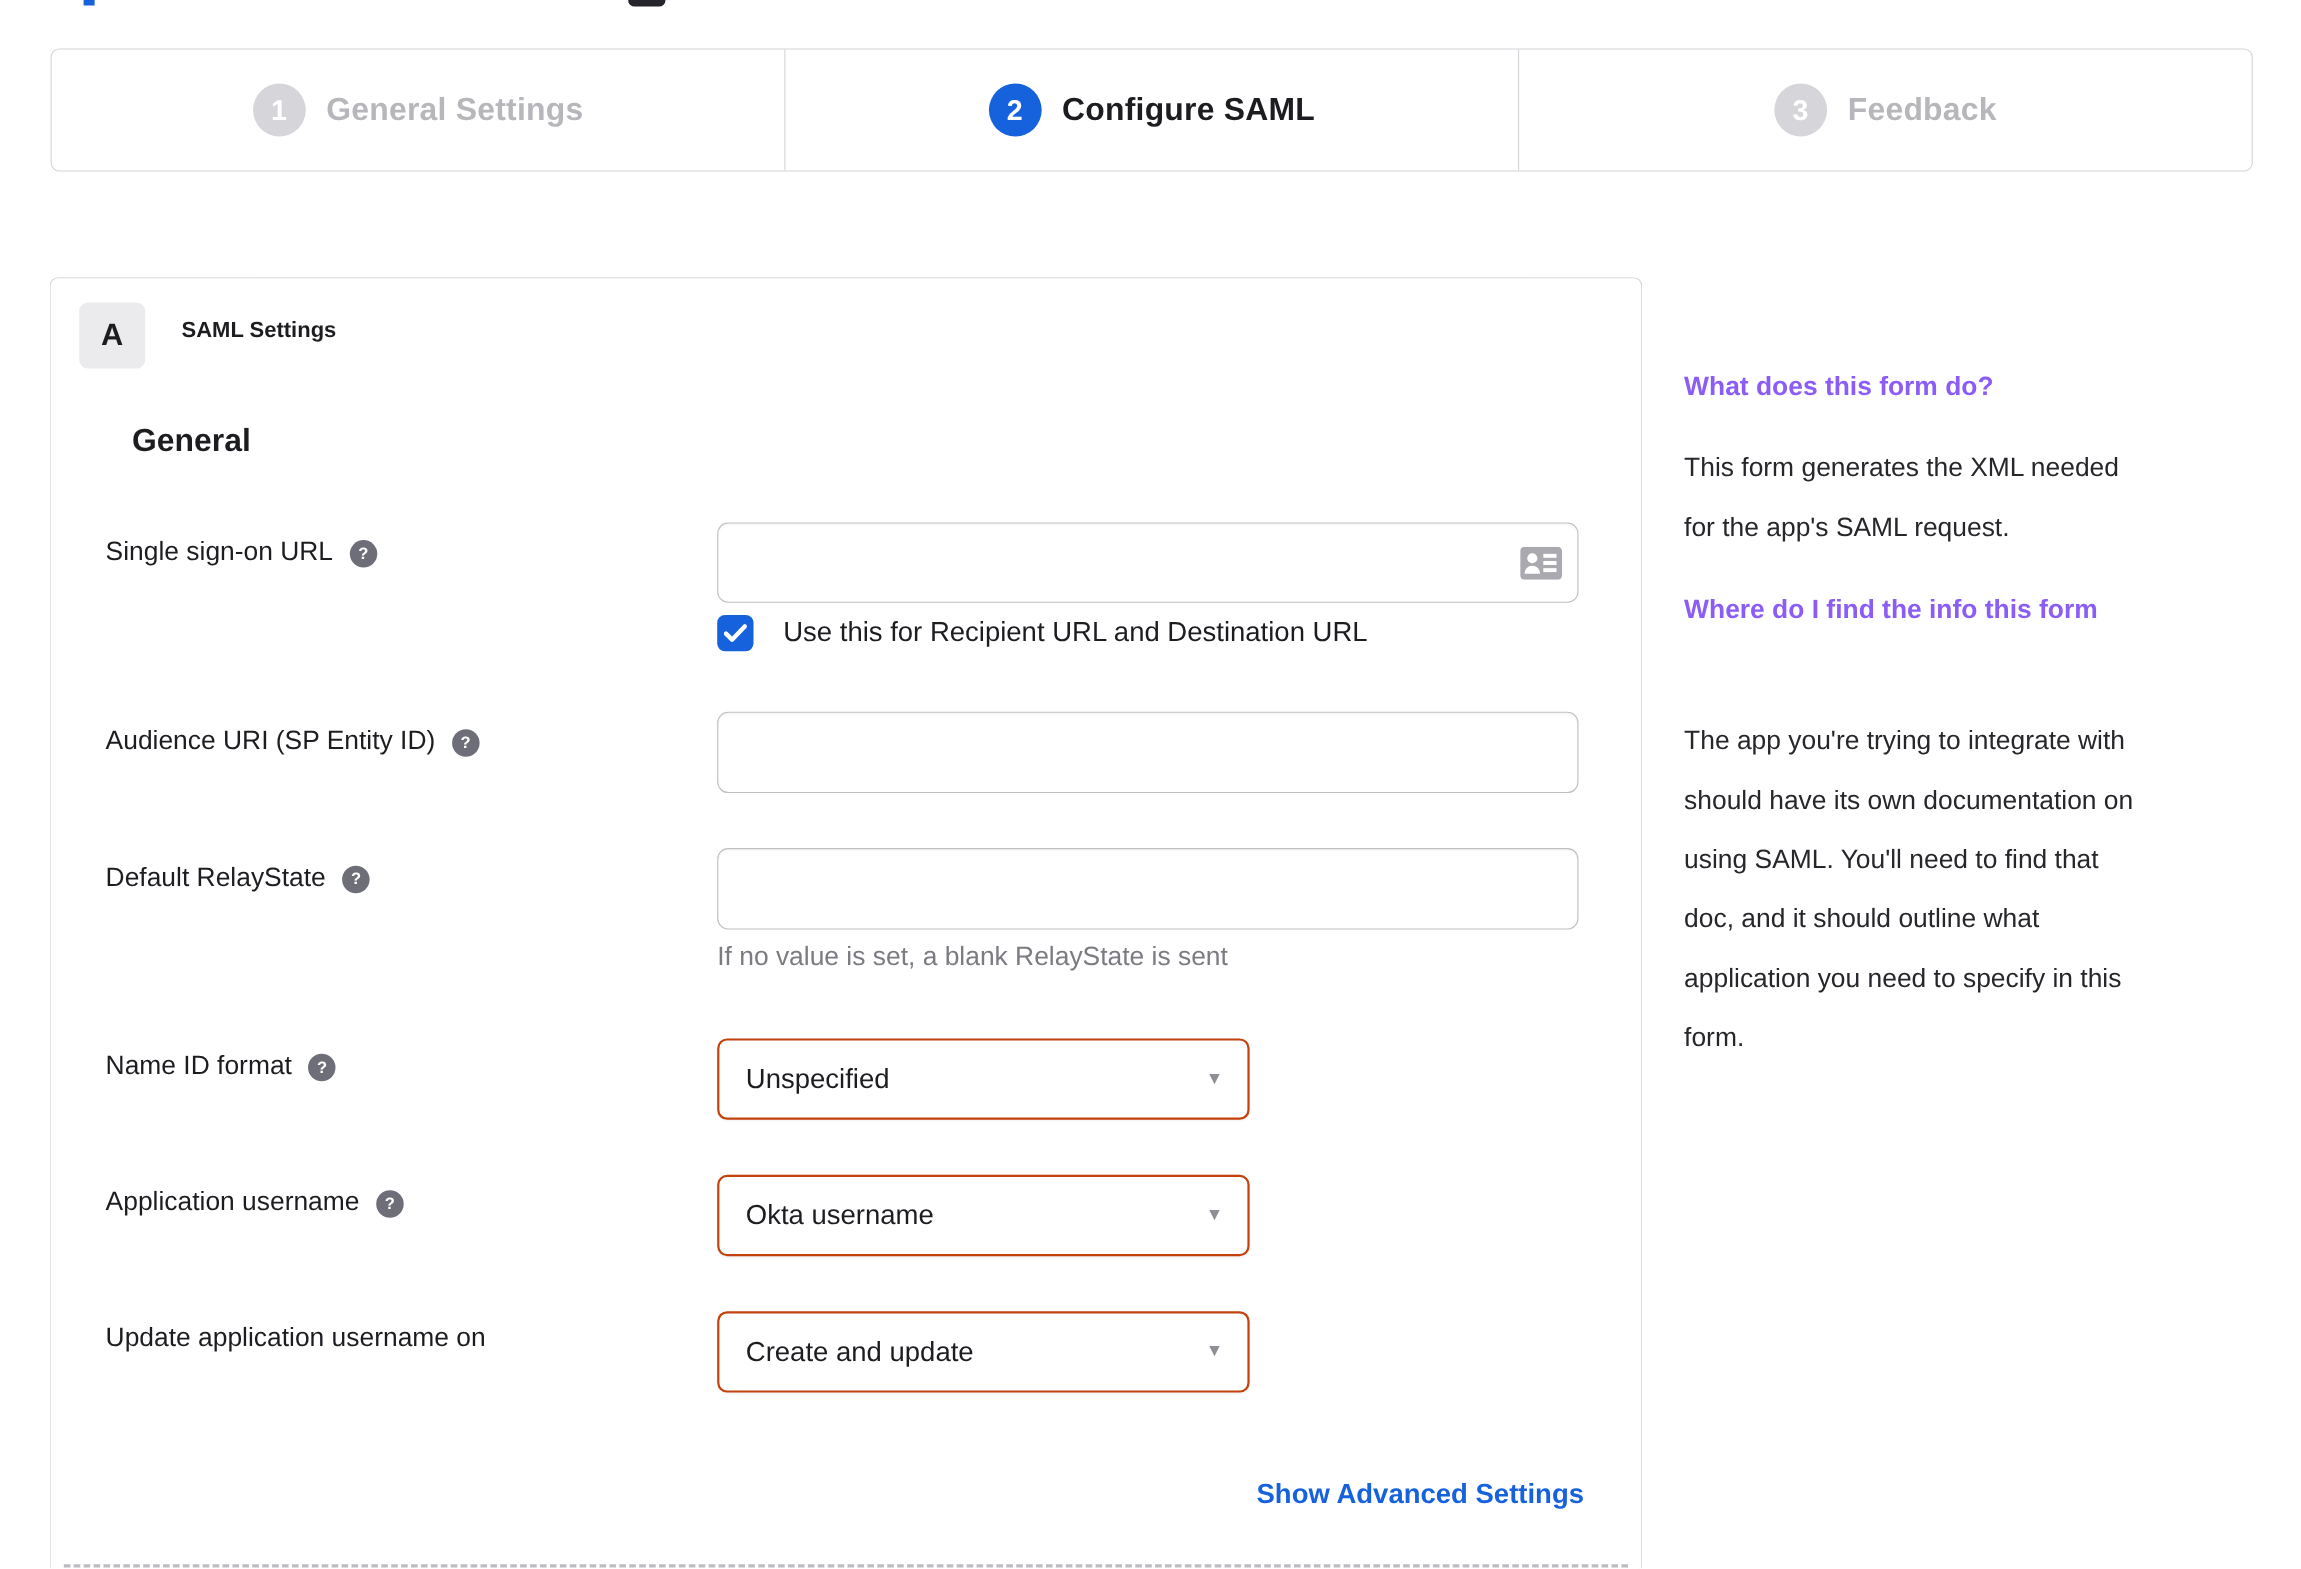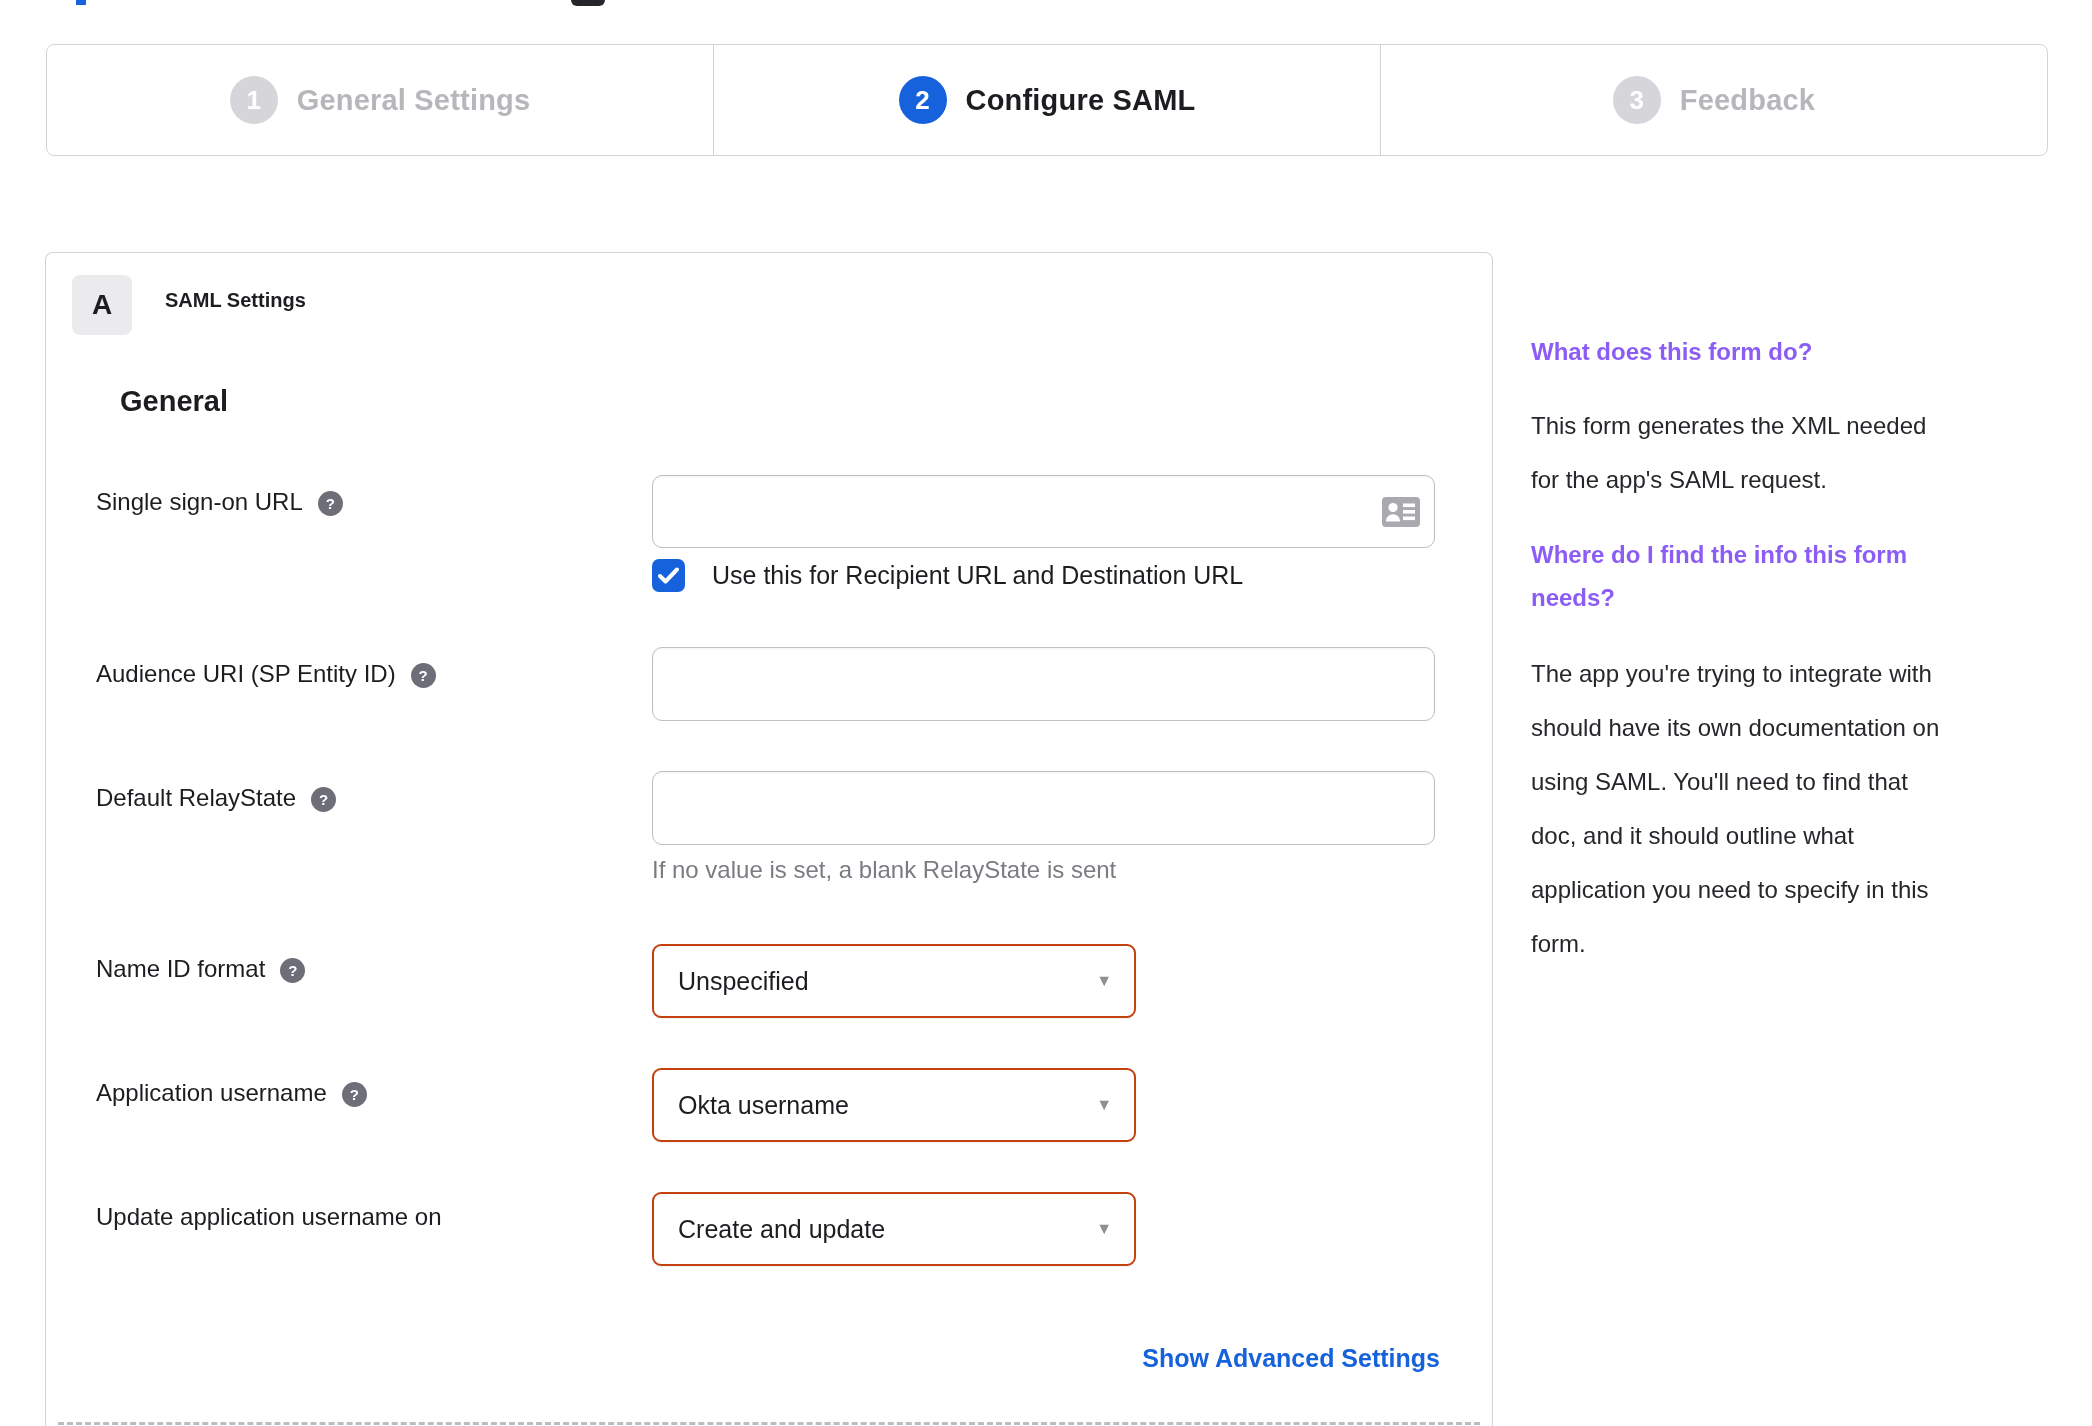--- a/index.html
+++ b/index.html
@@ -170,21 +170,20 @@
 </div>
 
 <div class="sidebar">
   <div class="sidebar-heading sb-q1">What does this form do?</div>
   <div class="sidebar-para sb-a1">
     <div>This form generates the XML needed</div>
     <div>for the app's SAML request.</div>
   </div>
   <div class="sidebar-heading sb-q2">
     <div>Where do I find the info this form</div>
-    <div>needs?</div>
   </div>
   <div class="sidebar-para sb-a2">
     <div>The app you're trying to integrate with</div>
     <div>should have its own documentation on</div>
     <div>using SAML. You'll need to find that</div>
     <div>doc, and it should outline what</div>
     <div>application you need to specify in this</div>
     <div>form.</div>
   </div>
 </div>

